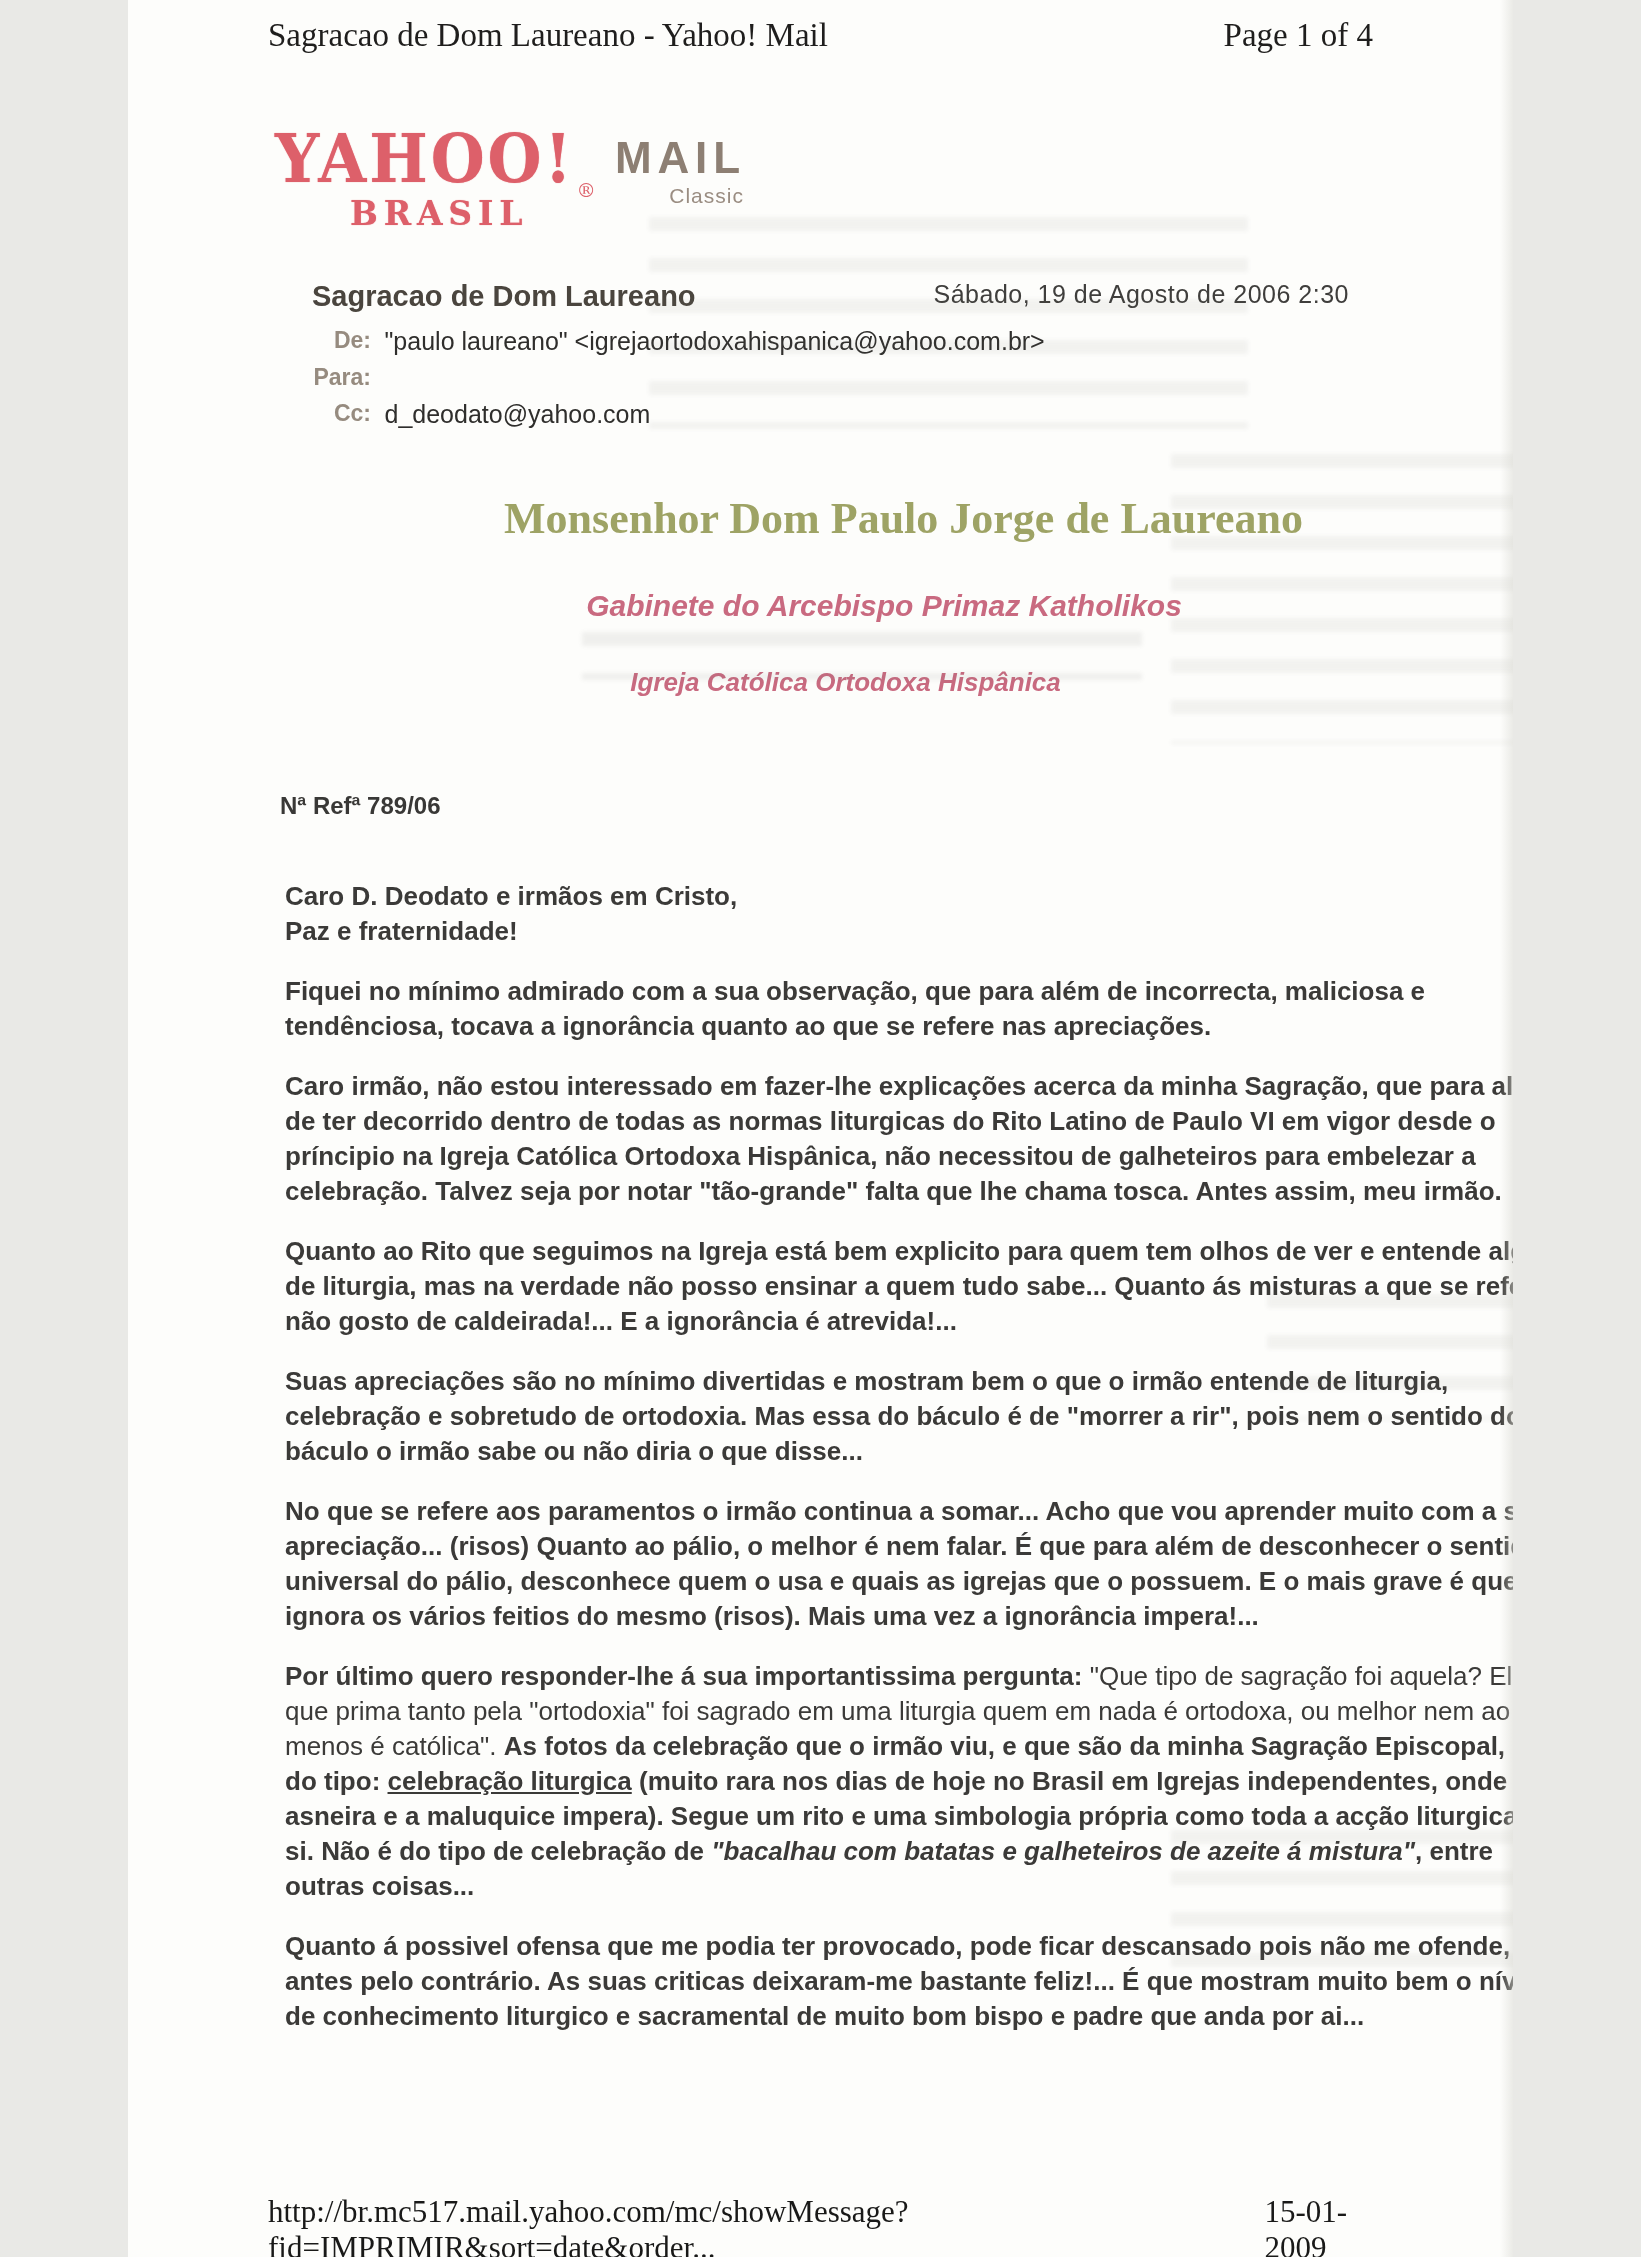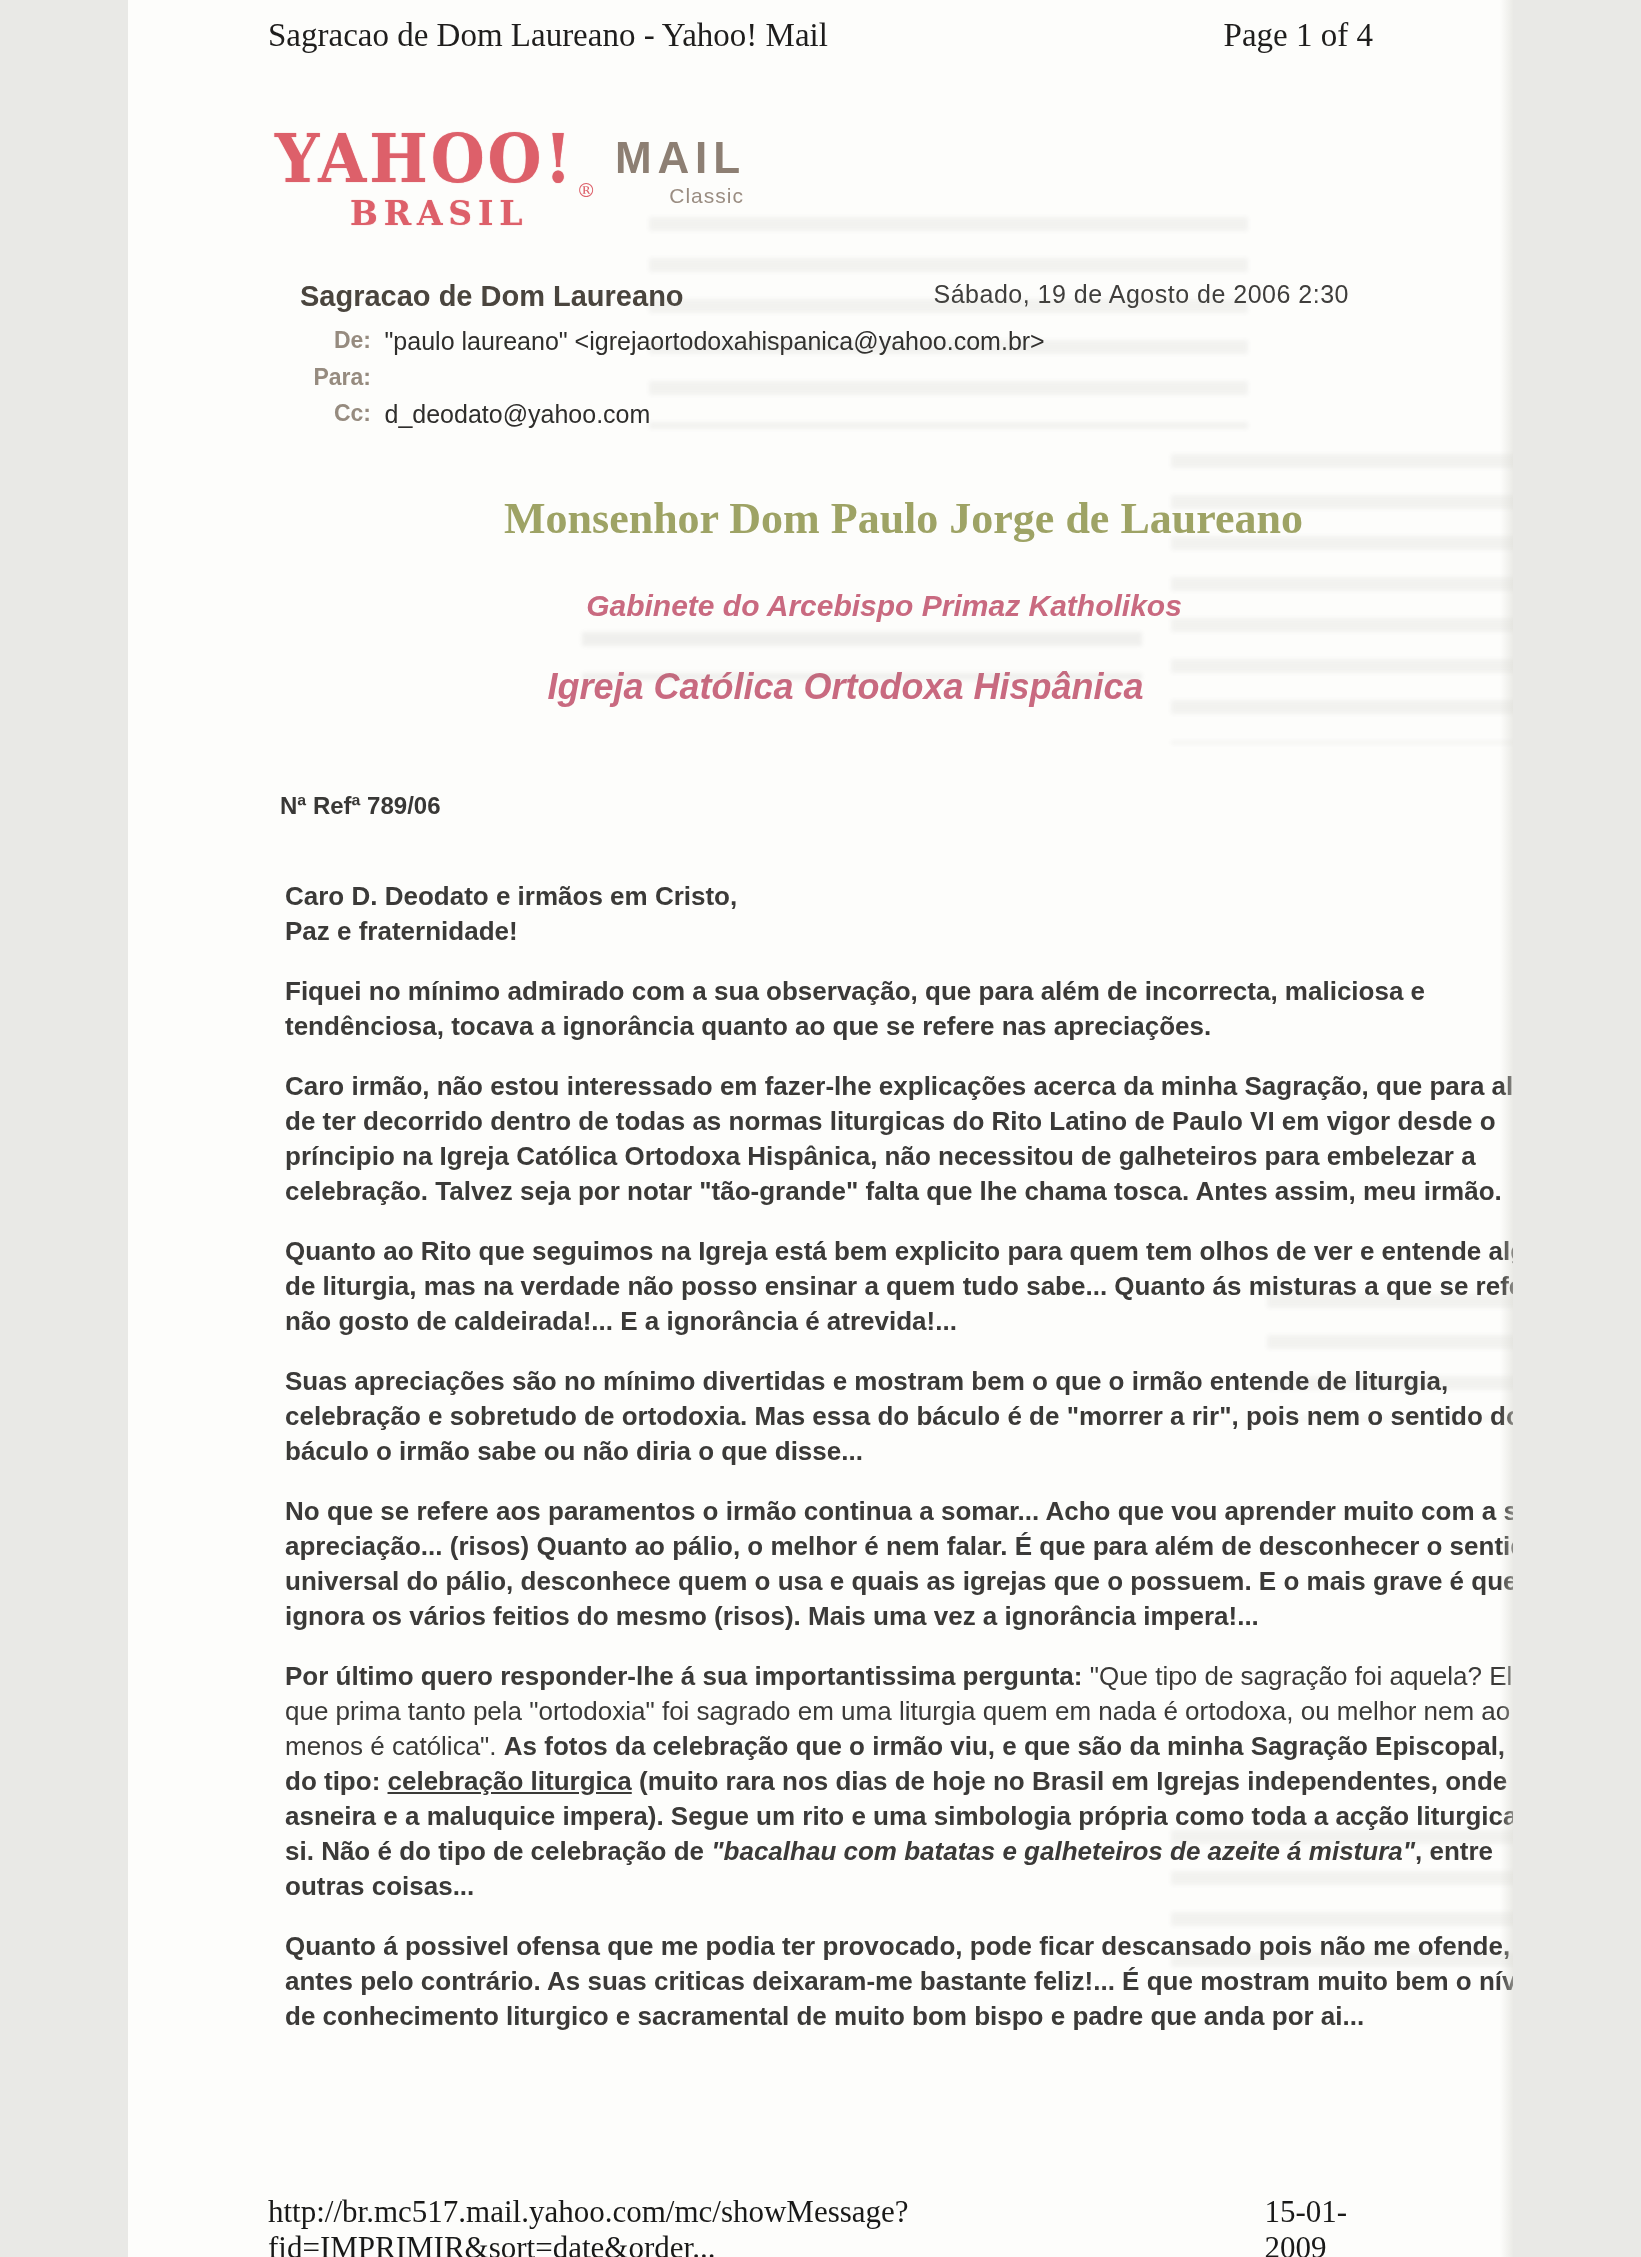--- a/index.html
+++ b/index.html
@@ -50,21 +50,21 @@
   .logo-mail{
     font-weight:700;font-size:44px;line-height:1;
     color:#8d7f73;letter-spacing:5.8px;
   }
   .logo-classic{
     font-size:21px;color:#9a8d82;letter-spacing:1px;
     text-align:right;margin-top:3.9px;padding-right:1.9px;
   }
   
   .mail-meta{position:absolute;top:280px;left:172px;right:164px;}
-  .meta-top{display:flex;justify-content:space-between;align-items:flex-start;}
+  .meta-top{display:flex;justify-content:space-between;align-items:flex-start;margin-left:12px;}
   .mail-subject{font-weight:700;font-size:29px;color:#4a453e;}
   .mail-date{font-size:25px;color:#3f3e3c;letter-spacing:0.5px;}
   .meta-rows{margin-top:13.5px;}
   .meta-row{display:flex;margin-bottom:8.7px;}
   .meta-label{
     width:71px;text-align:right;flex:0 0 71px;
     font-weight:700;font-size:23px;color:#968b7f;
   }
   .meta-value{margin-left:13.5px;font-size:25px;color:#2f2e2c;}
   
@@ -74,21 +74,21 @@
     font-weight:700;font-size:44px;line-height:1;
     color:#9ea365;padding-left:174px;
   }
   .lh-sub1{
     margin-top:50px;
     font-weight:700;font-style:italic;font-size:30px;line-height:1;
     color:#c96a80;padding-left:135px;
   }
   .lh-sub2{
     margin-top:48px;
-    font-weight:700;font-style:italic;font-size:36px;line-height:1;
+    font-weight:700;font-style:italic;font-size:26px;line-height:1;
     color:#c96a80;padding-left:58px;
   }
   .lh-ref{
     position:absolute;top:792px;left:152px;
     font-weight:700;font-size:24px;color:#393836;
   }
   
   .mail-body{position:absolute;top:879px;left:157px;width:1289px;}
   .body-para{
     margin:0 0 25px 0;

